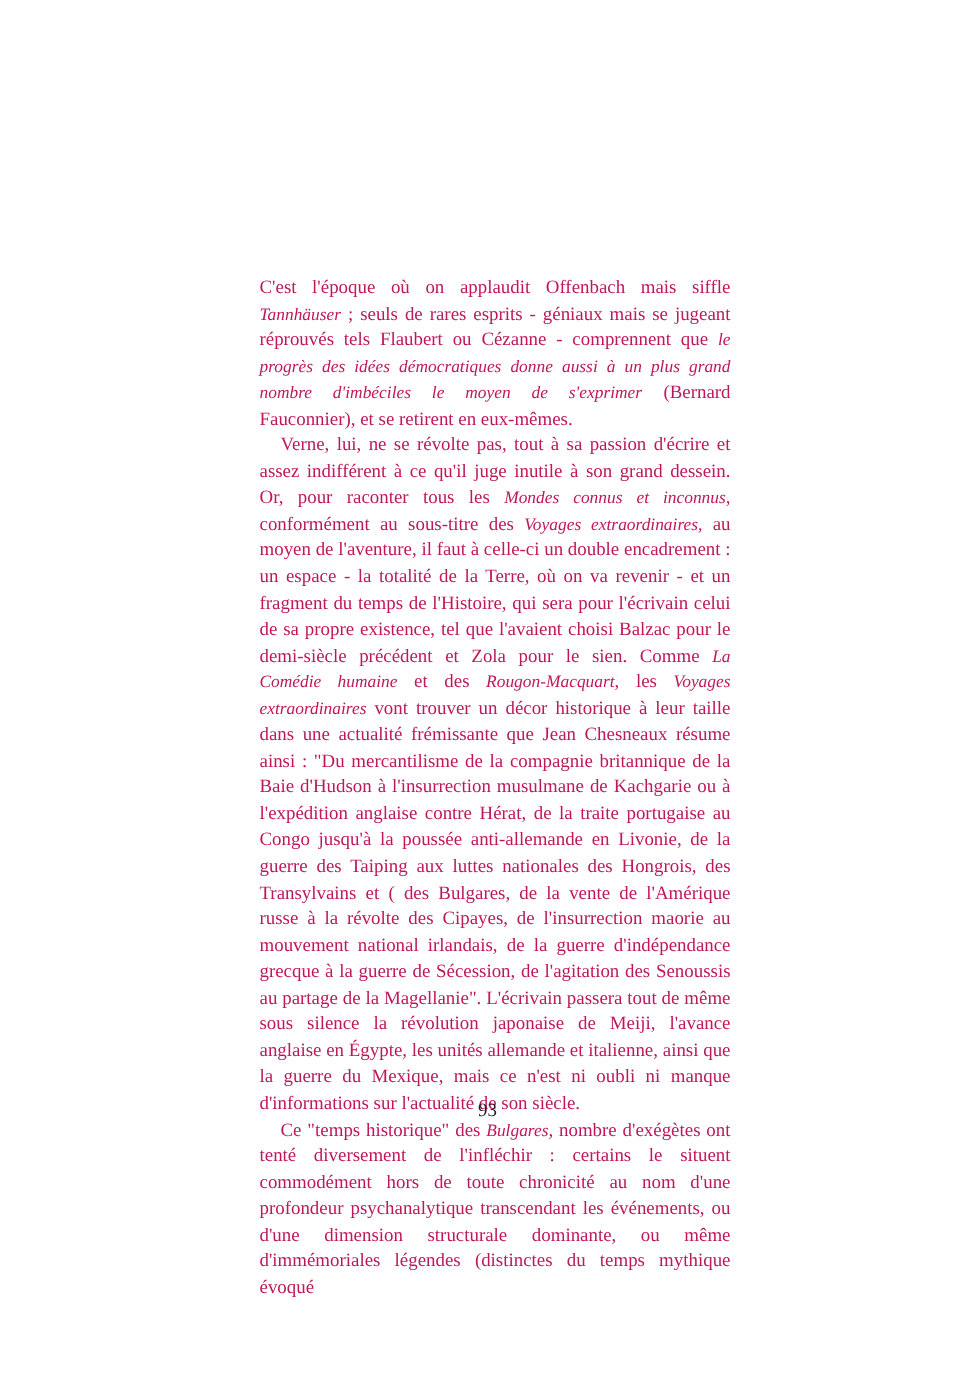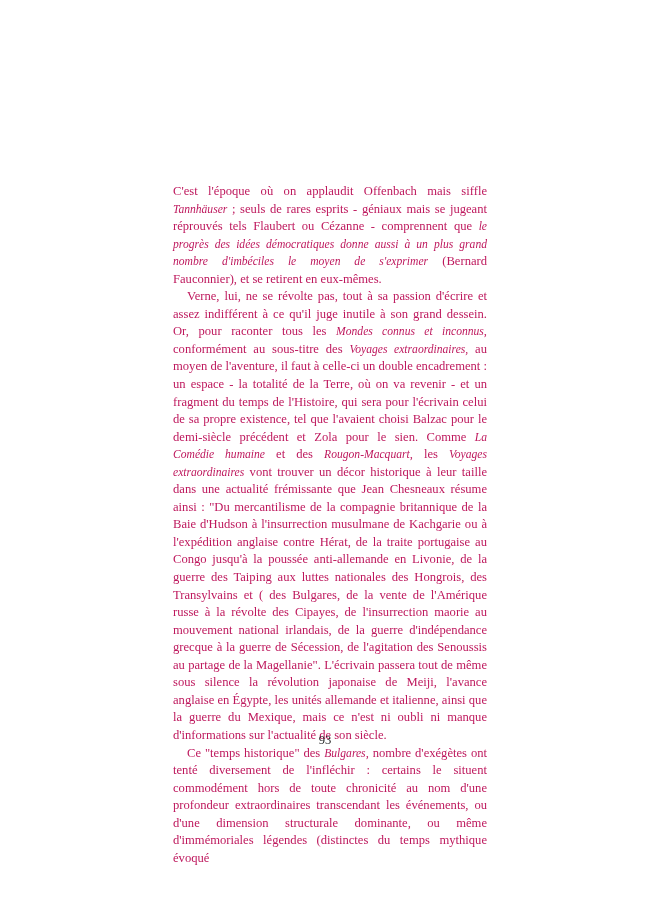--- a/index.html
+++ b/index.html
@@ -27,17 +27,17 @@
 
 <div class="page">
   <div class="text-block">
     <p>
       <span>C'est l'époque où on applaudit Offenbach mais siffle </span><i>Tannhäuser</i><span> ; seuls de rares esprits - géniaux mais se jugeant réprouvés tels Flaubert ou Cézanne - comprennent que </span><i>le progrès des idées démocratiques donne aussi à un plus grand nombre d'imbéciles le moyen de s'exprimer</i><span> (Bernard Fauconnier), et se retirent en eux-mêmes.</span>
     </p>
     <p class="indent">
       <span>Verne, lui, ne se révolte pas, tout à sa passion d'écrire et assez indifférent à ce qu'il juge inutile à son grand dessein. Or, pour raconter tous les </span><i>Mondes connus et inconnus</i><span>, conformément au sous-titre des </span><i>Voyages extraordinaires,</i><span> au moyen de l'aventure, il faut à celle-ci un double encadrement : un espace - la totalité de la Terre, où on va revenir - et un fragment du temps de l'Histoire, qui sera pour l'écrivain celui de sa propre existence, tel que l'avaient choisi Balzac pour le demi-siècle précédent et Zola pour le sien. Comme </span><i>La Comédie humaine</i><span> et des </span><i>Rougon-Macquart</i><span>, les </span><i>Voyages extraordinaires</i><span> vont trouver un décor historique à leur taille dans une actualité frémissante que Jean Chesneaux résume ainsi : "Du mercantilisme de la compagnie britannique de la Baie d'Hudson à l'insurrection musulmane de Kachgarie ou à l'expédition anglaise contre Hérat, de la traite portugaise au Congo jusqu'à la poussée anti-allemande en Livonie, de la guerre des Taiping aux luttes nationales des Hongrois, des Transylvains et ( des Bulgares, de la vente de l'Amérique russe à la révolte des Cipayes, de l'insurrection maorie au mouvement national irlandais, de la guerre d'indépendance grecque à la guerre de Sécession, de l'agitation des Senoussis au partage de la Magellanie". L'écrivain passera tout de même sous silence la révolution japonaise de Meiji, l'avance anglaise en Égypte, les unités allemande et italienne, ainsi que la guerre du Mexique, mais ce n'est ni oubli ni manque d'informations sur l'actualité de son siècle.</span>
     </p>
     <p class="indent">
-      <span>Ce "temps historique" des </span><i>Bulgares</i><span>, nombre d'exégètes ont tenté diversement de l'infléchir : certains le situent commodément hors de toute chronicité au nom d'une profondeur extraordinaires transcendant les événements, ou d'une dimension structurale dominante, ou même d'immémoriales légendes (distinctes du temps mythique évoqué</span>
+      <span>Ce "temps historique" des </span><i>Bulgares</i><span>, nombre d'exégètes ont tenté diversement de l'infléchir : certains le situent commodément hors de toute chronicité au nom d'une profondeur psychanalytique transcendant les événements, ou d'une dimension structurale dominante, ou même d'immémoriales légendes (distinctes du temps mythique évoqué</span>
     </p>
   </div>
   <div class="page-number">93</div>
 </div>
 
 </body></html>

